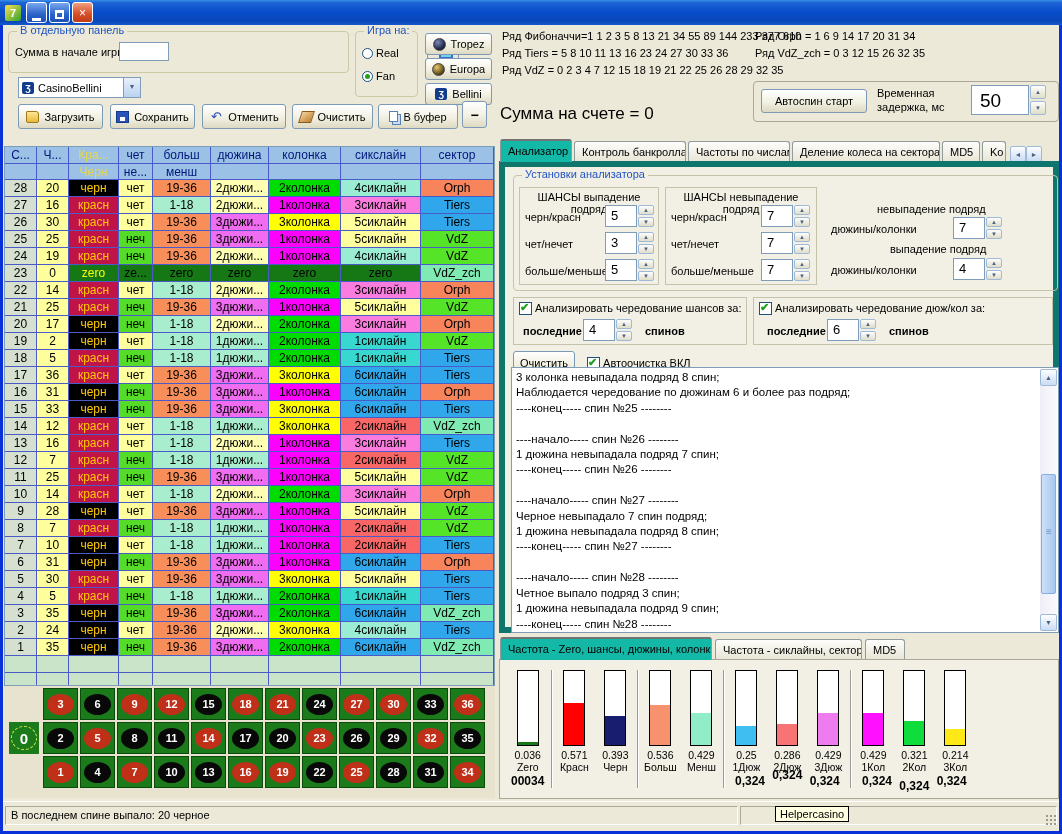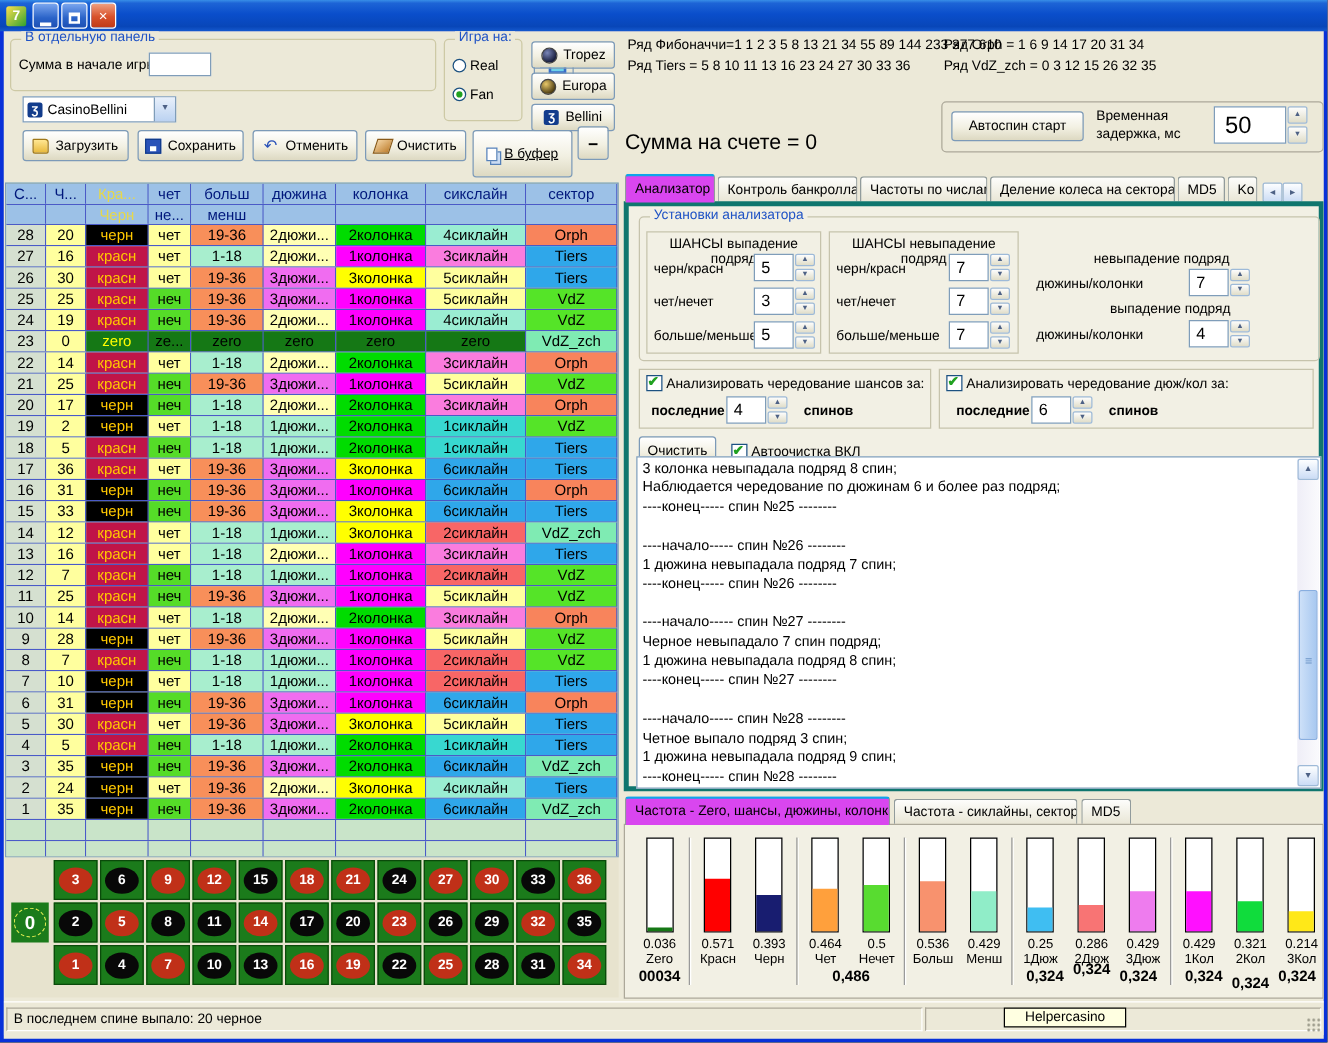--- a/index.html
+++ b/index.html
@@ -30,21 +30,21 @@
   .radio.sel::after{content:"";position:absolute;left:2px;top:2px;width:5px;height:5px;border-radius:50%;background:#21A121;}
   .chk{width:13px;height:13px;border:1px solid #1C5180;background:#fff;display:inline-block;position:relative;vertical-align:-3px;}
   .chk.on::after{content:"✔";position:absolute;left:0px;top:-2px;font-size:11px;color:#21A121;font-weight:bold;}
   .spinbox{display:flex;position:absolute;}
   .spinval{background:#fff;border:1px solid #7F9DB9;width:32px;height:22px;font-size:13px;padding:2px 0 0 5px;}
   .updown{display:flex;flex-direction:column;width:16px;height:22px;margin-left:1px;gap:2px;}
   .udb{flex:1;font-size:6px;line-height:7px;text-align:center;color:#4D6185;background:linear-gradient(#FDFDFD,#E0DDC8);
     border:1px solid #9EBAD8;border-radius:2px;padding:0;}
   .tab{height:21px;border:1px solid #919B9C;border-bottom:none;border-radius:3px 3px 0 0;font-size:11px;
     background:linear-gradient(#FDFDFB,#E8E5D4);padding:4px 7px 0;white-space:nowrap;overflow:hidden;color:#000;}
-  .tab.active{background:#d946ef;border-top:2px solid #0ea5e9;font-weight:normal;height:23px;margin-top:-2px;z-index:2;}
+  .tab.active{background:#14b8a6;border-top:2px solid #737373;font-weight:normal;height:23px;margin-top:-2px;z-index:2;}
 
   
   .combo{position:absolute;display:flex;align-items:center;background:#fff;border:1px solid #7F9DB9;font-size:11px;padding-left:3px;gap:4px;}
   .combo .cb-ico{width:12px;height:12px;background:#123C8C;color:#fff;font-size:9px;font-weight:bold;text-align:center;line-height:12px;border-radius:2px;}
   .combo .cb-arrow{margin-left:auto;width:17px;height:100%;background:linear-gradient(#E8F0FB,#BBD2F1);border-left:1px solid #7F9DB9;
     font-size:7px;color:#4D6185;text-align:center;line-height:18px;}
   .ico-sq{width:13px;height:12px;position:relative;flex:0 0 auto;}
   .ico-folder{background:linear-gradient(#FFE793,#E8B93C);border:1px solid #A07818;border-radius:1px 3px 2px 2px;}
   .ico-save{background:#2A52B8;border:1px solid #123C8C;}
   .ico-save::after{content:"";position:absolute;left:3px;top:5px;right:3px;bottom:1px;background:#fff;}
@@ -72,21 +72,21 @@
   .zerocell::before{content:"";position:absolute;left:2px;top:4px;right:2px;bottom:4px;border:1px dashed #D8E850;border-radius:50%;}
   .zerocell span{color:#fff;font-size:15px;font-weight:bold;}
 
   
   .series{position:absolute;font-size:11px;color:#000;line-height:17px;white-space:nowrap;}
   .sum-acc{position:absolute;left:497px;top:79px;font-size:17px;color:#000;}
   .bigspin{position:absolute;display:flex;}
   .bigspin .bsv{background:#fff;border:1px solid #7F9DB9;width:58px;height:30px;font-size:19px;padding:4px 0 0 8px;}
   .bigspin .updown{height:30px;}
   .tabstrip{position:absolute;left:497px;top:115px;width:559px;height:22px;display:flex;align-items:flex-end;gap:2px;}
-  .tabpage{position:absolute;left:496px;top:136px;width:560px;height:472px;background:#F2F0E4;border:4px solid #0f766e;}
+  .tabpage{position:absolute;left:496px;top:136px;width:560px;height:472px;background:#F2F0E4;border:6px solid #0f766e;}
   .abox{position:absolute;border:1px solid #C6C3AC;background:#F2F0E4;}
   .abox .bt{font-size:11px;text-align:center;margin-top:3px;}
   .arow-lbl{position:absolute;font-size:11px;}
   .logbox{position:absolute;left:6px;top:200px;width:548px;height:266px;background:#fff;border:1px solid #7F9DB9;overflow:hidden;}
   .logtext{position:absolute;left:4px;top:2px;right:22px;font-size:11.5px;line-height:15.4px;white-space:pre-line;color:#000;}
   .sbar{position:absolute;right:1px;top:1px;bottom:1px;width:17px;background:#F2F1F9;
     background-image:linear-gradient(90deg,#EFEEF7,#FAFAFD);}
   .sbtn{position:absolute;left:0;width:17px;height:17px;background:linear-gradient(#FDFEFF,#CBDCF5);border:1px solid #9EBAD8;border-radius:2px;
     font-size:7px;color:#4D6185;text-align:center;line-height:15px;padding:0;}
   .sthumb{position:absolute;left:1px;width:15px;background:linear-gradient(90deg,#CDE0F8,#A8C8F0);border:1px solid #88AEE0;border-radius:2px;}
@@ -104,21 +104,21 @@
   .barfill{position:absolute;left:0;right:0;bottom:0;}
   .barval{font-size:10.5px;margin-top:3px;white-space:nowrap;}
   .barname{font-size:10.5px;white-space:nowrap;}
   .boldrow{display:flex;justify-content:space-around;font-size:12px;font-weight:bold;margin-top:1px;}
 
   
   .statusbar{position:absolute;left:0;top:776px;width:1056px;height:27px;background:#ECE9D8;border-top:1px solid #fff;}
   .sseg{position:absolute;top:4px;height:19px;border:1px solid #ACA899;border-right-color:#fff;border-bottom-color:#fff;font-size:11px;padding:2px 5px;}
   .grip{position:absolute;right:2px;bottom:2px;width:12px;height:12px;
     background-image:radial-gradient(#9a9a8a 1px,transparent 1.2px);background-size:4px 4px;}
-  .tooltip{position:absolute;left:772px;top:781px;background:#FFFFE1;border:1px solid #000;font-size:11px;padding:1px 16px;z-index:9;margin-left:28px;}
+  .tooltip{position:absolute;left:772px;top:781px;background:#FFFFE1;border:1px solid #000;font-size:11px;padding:1px 4px;z-index:9;}
 </style>
 </head>
 <body>
 
 <div class="win">
   <div class="titlebar">
     <span class="app-ico">7</span>
     <span class="winbtns">
       <button class="wbtn">
           <i class="glyph-min"></i>
@@ -184,21 +184,21 @@
       <span>Сохранить</span>
     </button>
     <button class="xbtn" style="left:199px;top:79px;width:84px;height:25px;">
       <span class="ico-undo">↶</span>
       <span>Отменить</span>
     </button>
     <button class="xbtn" style="left:289px;top:79px;width:81px;height:25px;">
       <span class="ico-sq ico-brush"></span>
       <span>Очистить</span>
     </button>
-    <button class="xbtn" style="left:375px;top:79px;width:80px;height:38px;text-decoration:underline;">
+    <button class="xbtn" style="left:375px;top:79px;width:80px;height:25px;">
       <span class="ico-sq ico-copy"></span>
       <span>В буфер</span>
     </button>
     <button class="xbtn" style="left:459px;top:76px;width:25px;height:27px;font-weight:bold;font-size:14px;">−</button>
 
     <div class="listpanel">
         <div class="trow hrow1">
           <div class="tc c0" style="background: rgb(156, 193, 231); color: rgb(0, 24, 124);">С...</div>
           <div class="tc c1" style="background: rgb(156, 193, 231); color: rgb(0, 24, 124);">Ч...</div>
           <div class="tc c2" style="background: rgb(156, 193, 231); color: rgb(230, 216, 74);">Кра...</div>
@@ -669,20 +669,21 @@
     <div class="statusbar">
       <div class="sseg" style="left:2px;width:733px;">В последнем спине выпало: 20 черное</div>
       <div class="sseg" style="left:737px;width:317px;"></div>
       <div class="grip"></div>
     </div>
     <div class="tooltip">Helpercasino</div>
 
     <div class="series" style="left:499px;top:3px;">
       <div>Ряд Фибоначчи=1 1 2 3 5 8 13 21 34 55 89 144 233 377 610</div>
       <div>Ряд Tiers = 5 8 10 11 13 16 23 24 27 30 33 36</div>
+      <div>Ряд VdZ = 0 2 3 4 7 12 15 18 19 21 22 25 26 28 29 32 35</div>
     </div>
     <div class="series" style="left:752px;top:3px;">
       <div>Ряд Orph = 1 6 9 14 17 20 31 34</div>
       <div>Ряд VdZ_zch = 0 3 12 15 26 32 35</div>
     </div>
 
     <div class="gb" style="left:750px;top:56px;width:306px;height:41px;border-color:#ACA899;"></div>
     <button class="xbtn" style="left:758px;top:64px;width:106px;height:24px;">Автоспин старт</button>
     <span class="lbl" style="left:874px;top:62px;">Временная</span>
     <span class="lbl" style="left:874px;top:76px;">задержка, мс</span>
@@ -888,41 +889,20 @@
                 <div class="barval">0.393</div>
                 <div class="barname">Черн</div>
               </div>
             </div>
             <div class="boldrow"></div>
           </div>
           <div class="bgrp">
             <div class="barsrow">
               <div class="barunit">
                 <div class="barbox">
-                  <div class="barfill" style="height: 34px; background: rgb(255, 160, 60);"></div>
-                </div>
-                <div class="barval">0.464</div>
-                <div class="barname">Чет</div>
-              </div>
-              <div class="barunit">
-                <div class="barbox">
-                  <div class="barfill" style="height: 37px; background: rgb(88, 220, 48);"></div>
-                </div>
-                <div class="barval">0.5</div>
-                <div class="barname">Нечет</div>
-              </div>
-            </div>
-            <div class="boldrow">
-              <div style="position: relative;">0,486</div>
-            </div>
-          </div>
-          <div class="bgrp">
-            <div class="barsrow">
-              <div class="barunit">
-                <div class="barbox">
                   <div class="barfill" style="height: 40px; background: rgb(248, 146, 110);"></div>
                 </div>
                 <div class="barval">0.536</div>
                 <div class="barname">Больш</div>
               </div>
               <div class="barunit">
                 <div class="barbox">
                   <div class="barfill" style="height: 32px; background: rgb(144, 237, 200);"></div>
                 </div>
                 <div class="barval">0.429</div>

